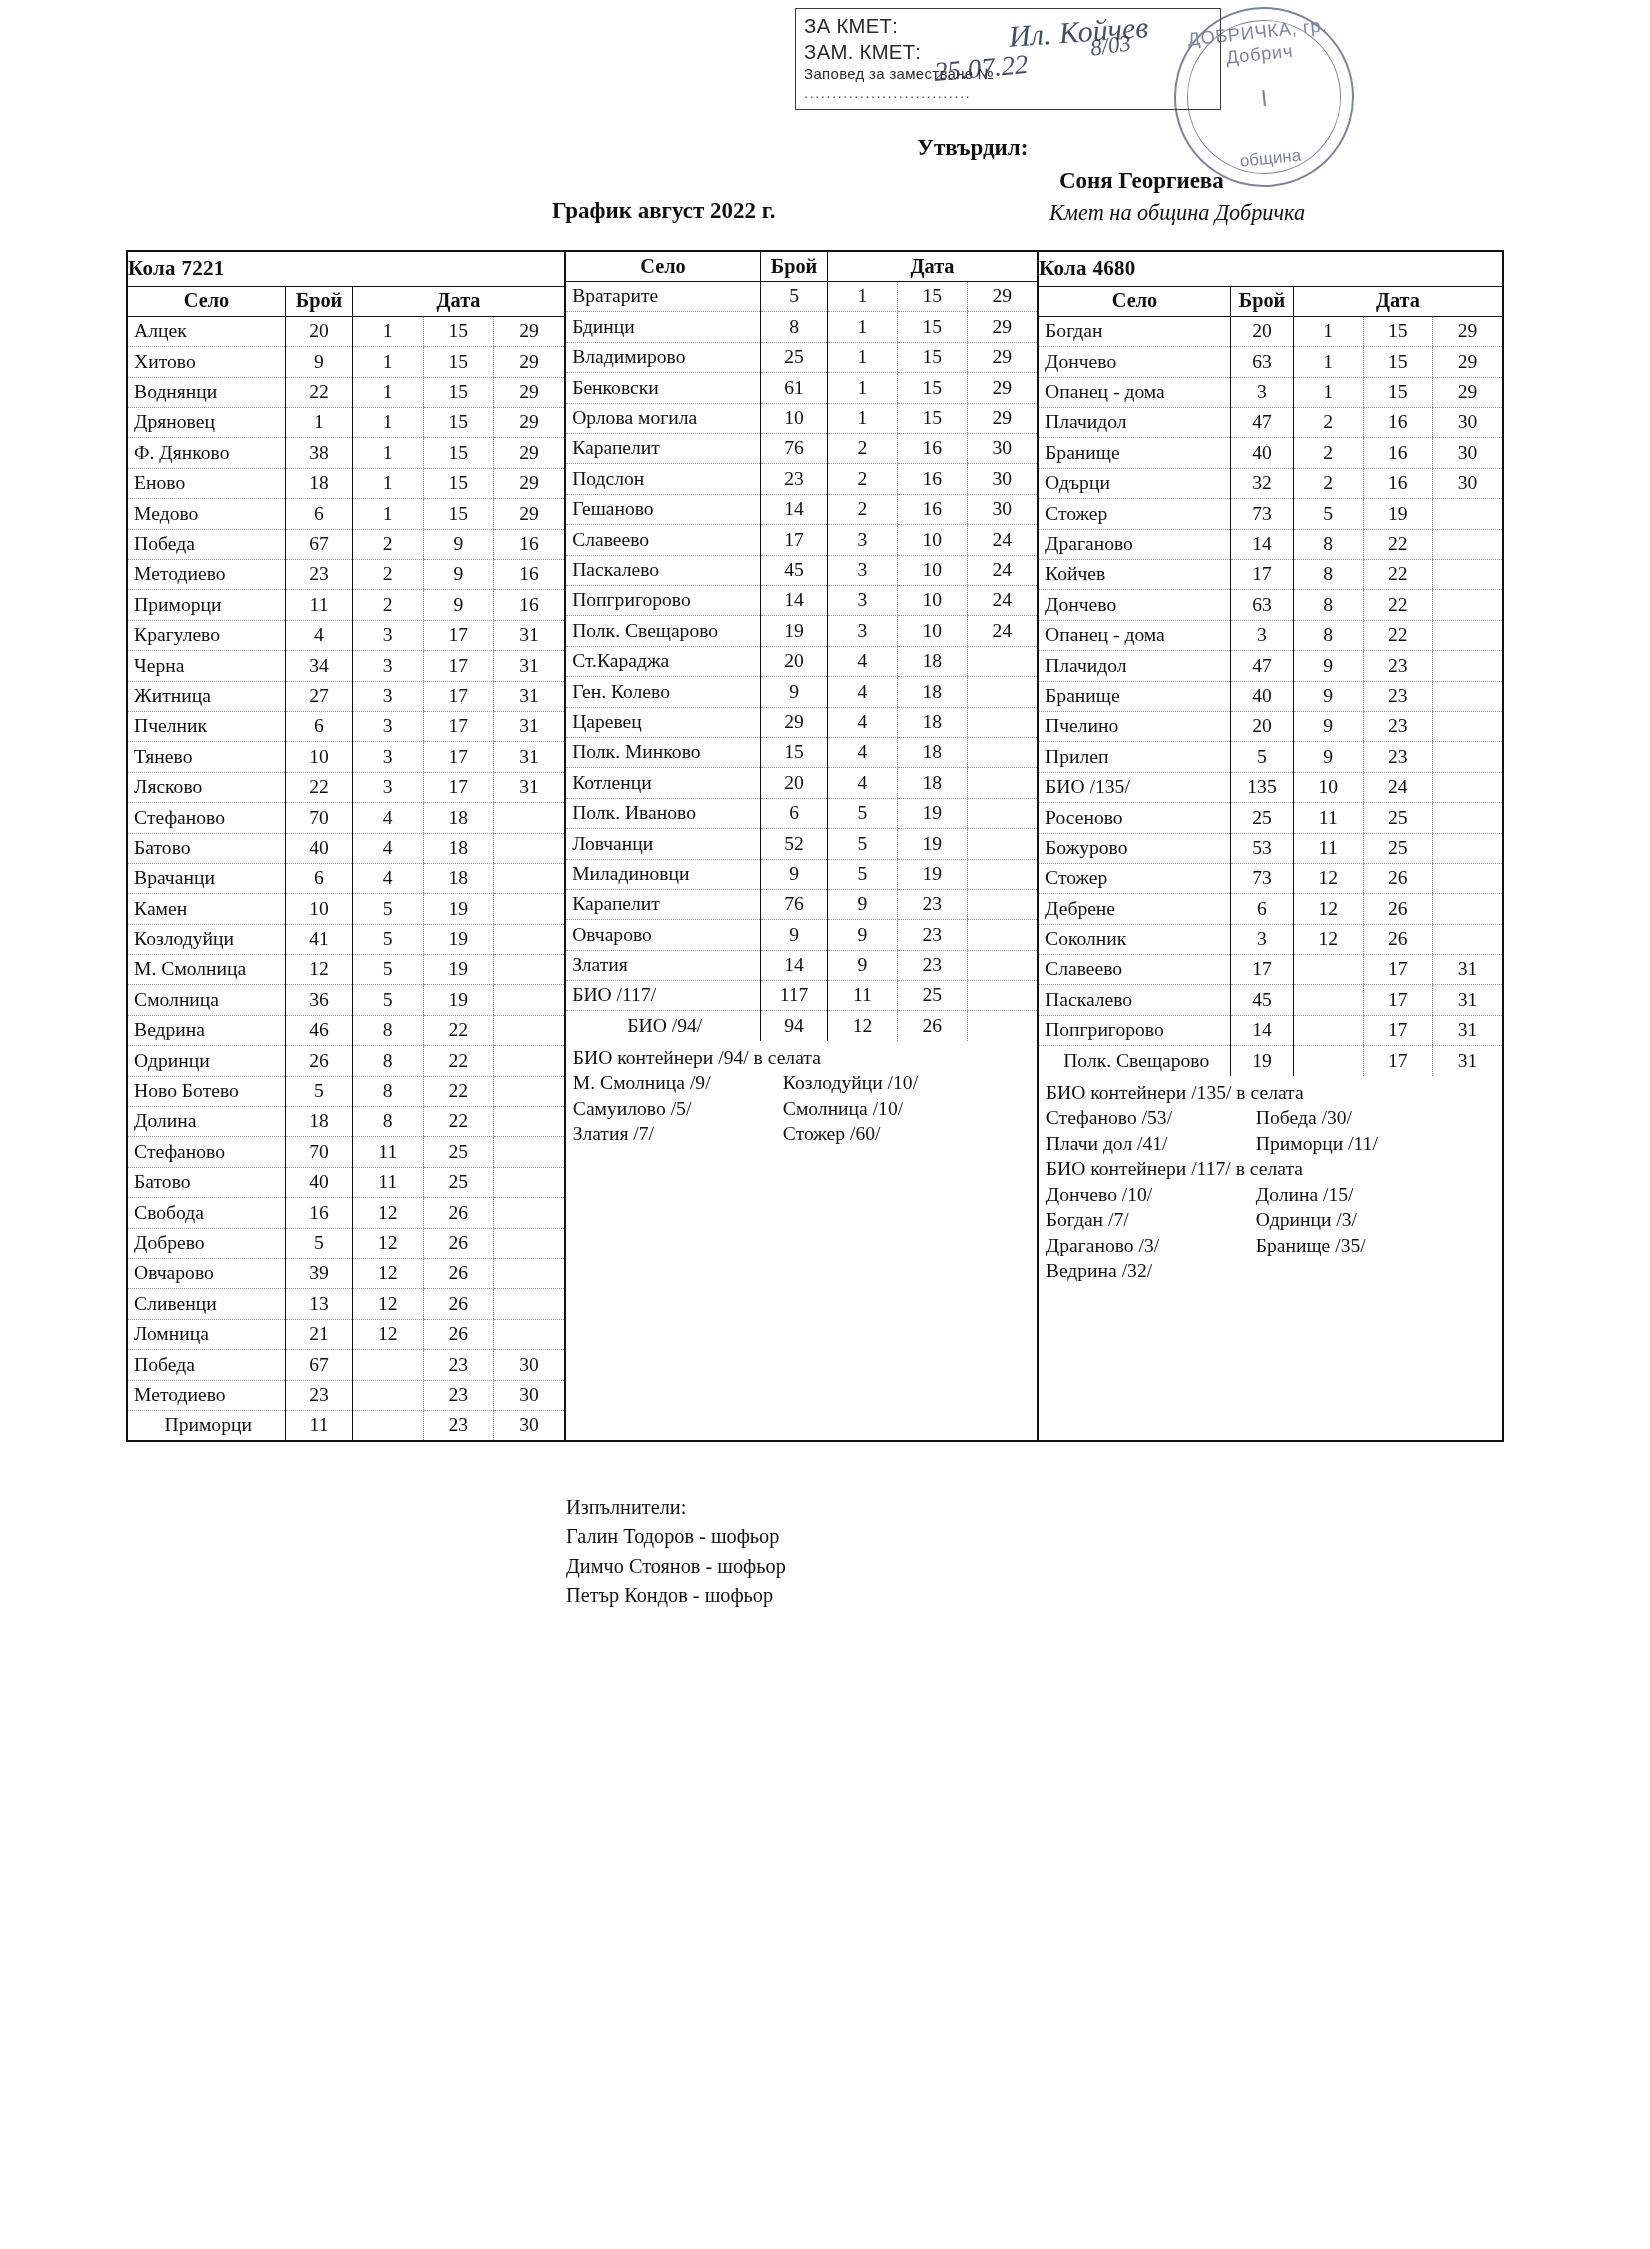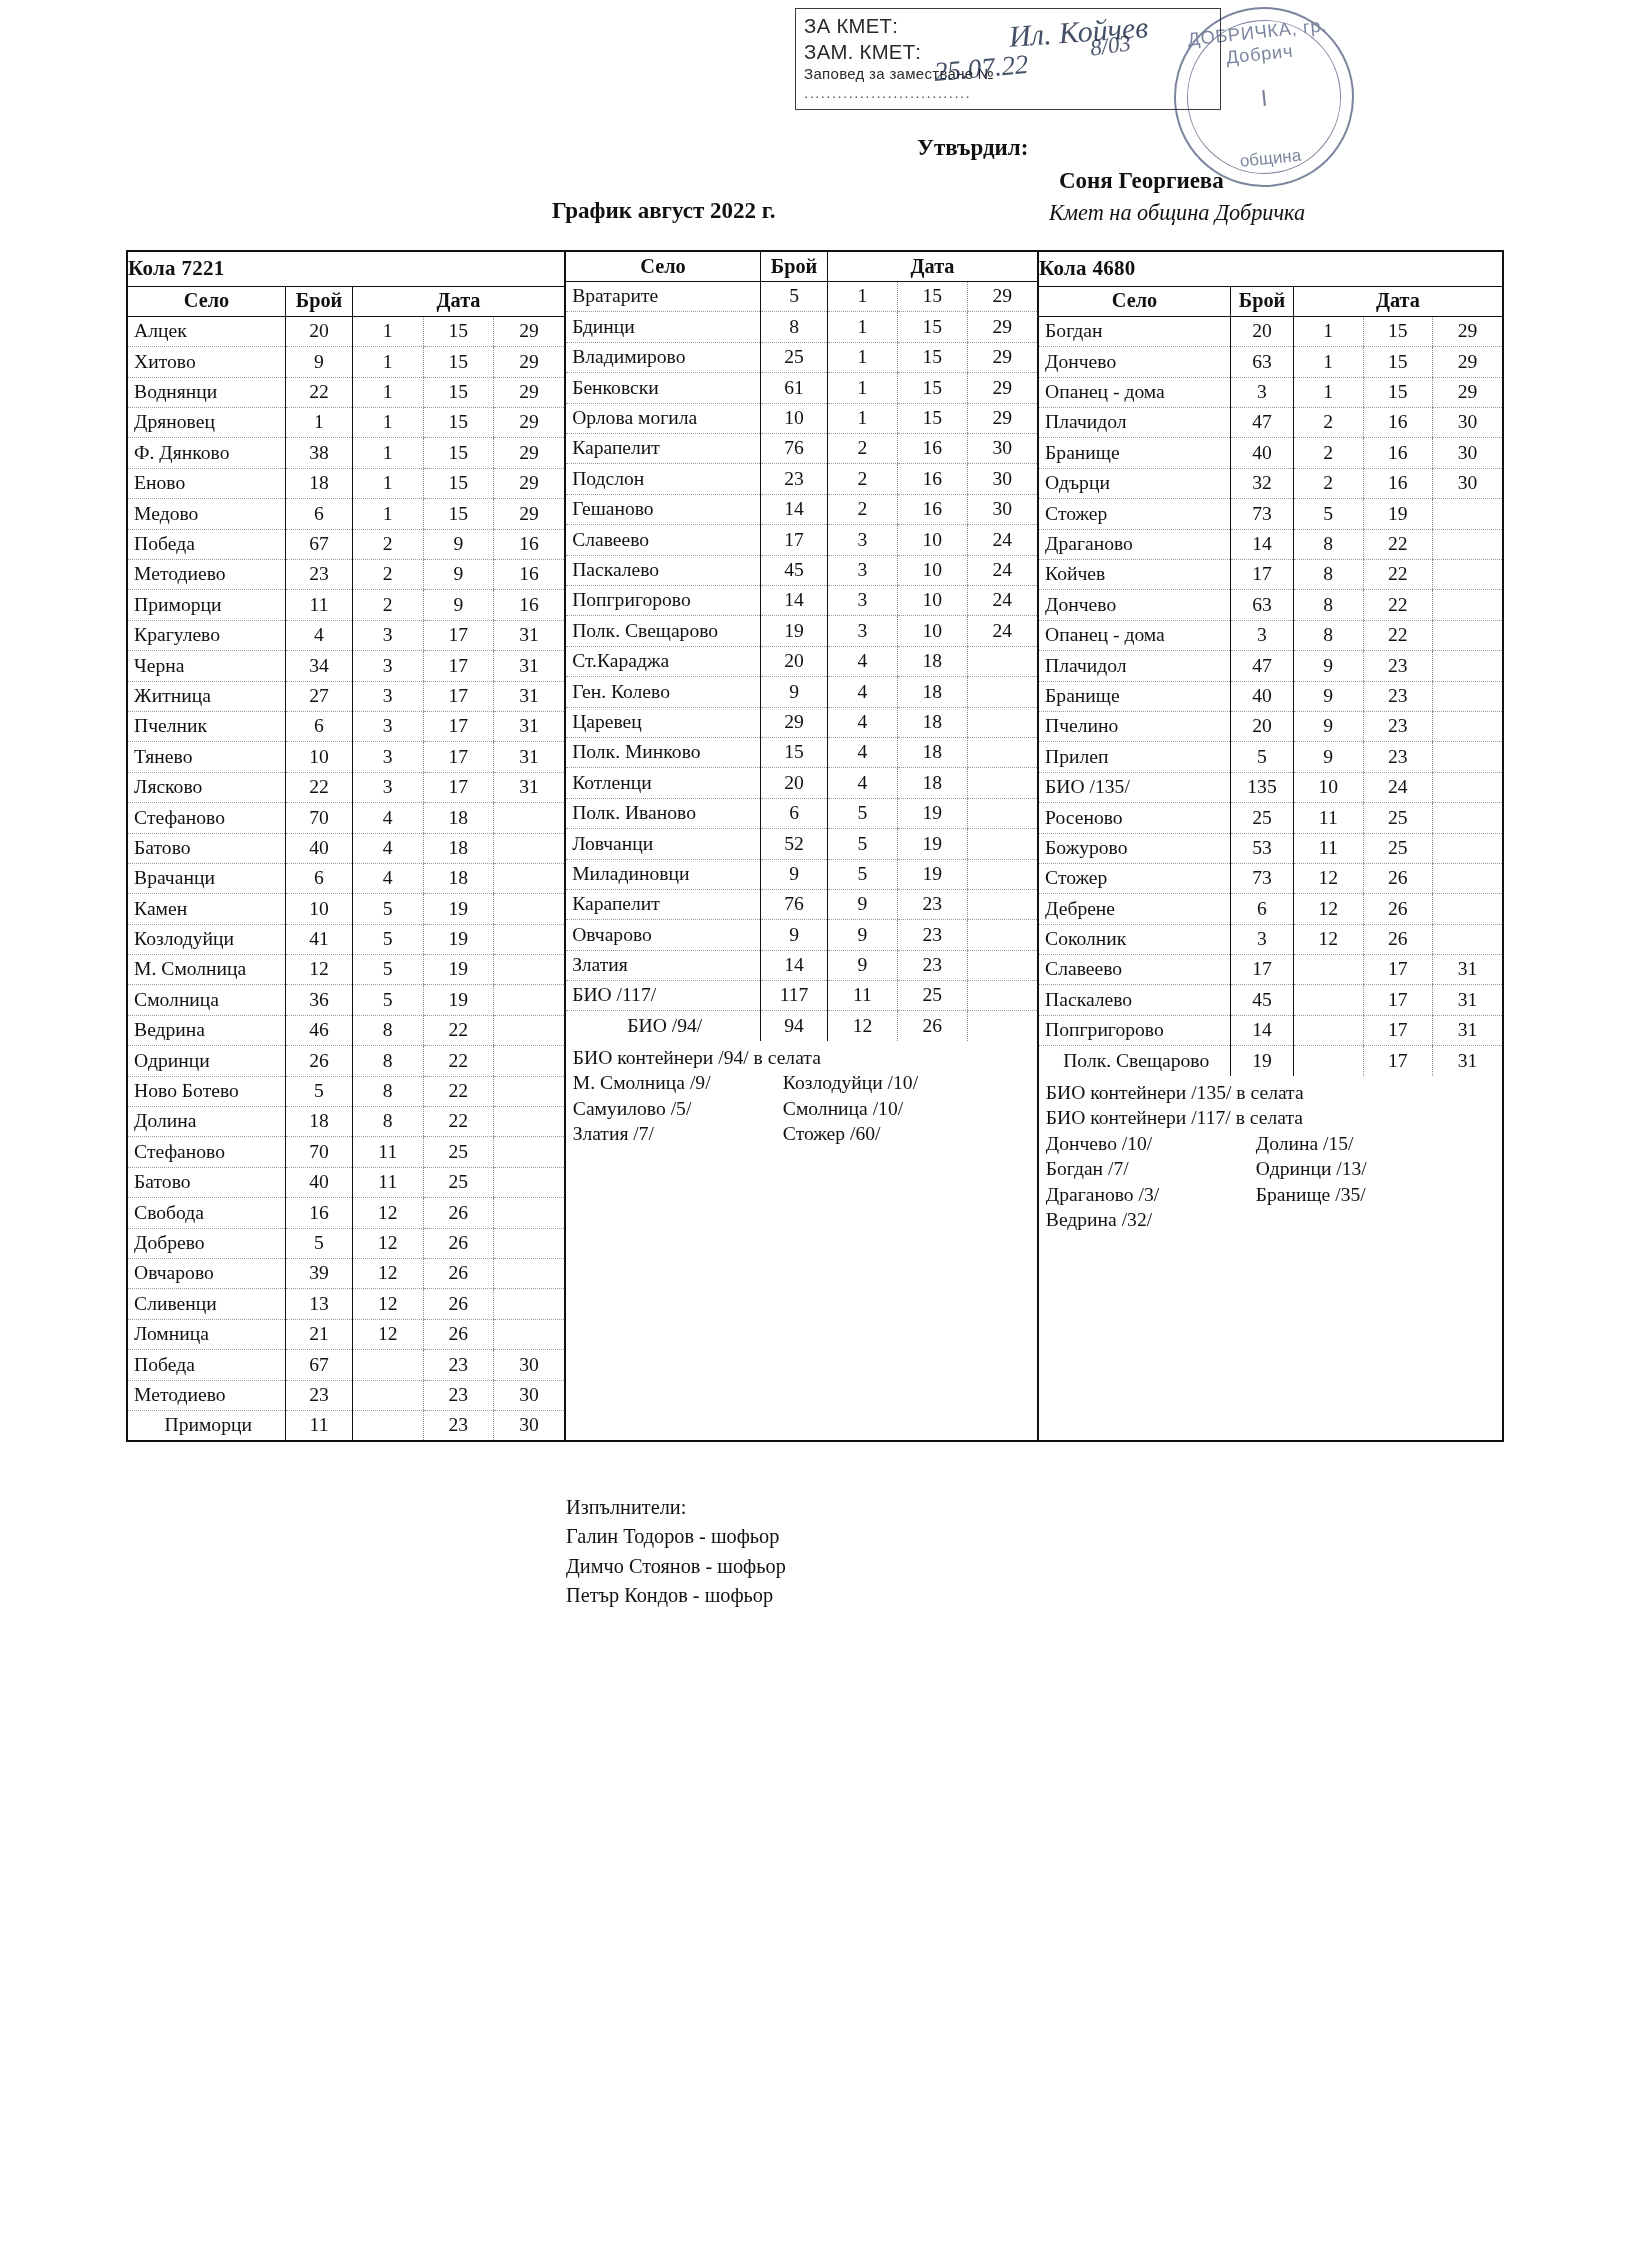--- a/index.html
+++ b/index.html
@@ -913,29 +913,39 @@
             <td class="c-name">Полк. Свещарово</td>
             <td class="c-num">19</td>
             <td class="c-d1" style="width: 49px;"></td>
             <td class="c-d2" style="width: 54px;">17</td>
             <td class="c-d3" style="width: 54px;">31</td>
           </tr>
         </tbody>
     </table>
     <div class="notes">
       <div class="nline">БИО контейнери /135/ в селата</div>
+      <div id="notes-r1">
+          <div class="nrow">
+            <div class="a">Стефаново /53/</div>
+            <div class="b">Победа /30/</div>
+          </div>
+          <div class="nrow">
+            <div class="a">Плачи дол /41/</div>
+            <div class="b">Приморци /11/</div>
+          </div>
+        </div>
       <div class="nline">БИО контейнери /117/ в селата</div>
       <div id="notes-r2">
           <div class="nrow">
             <div class="a">Дончево /10/</div>
             <div class="b">Долина /15/</div>
           </div>
           <div class="nrow">
             <div class="a">Богдан /7/</div>
-            <div class="b">Одринци /13/</div>
+            <div class="b">Одринци /3/</div>
           </div>
           <div class="nrow">
             <div class="a">Драганово /3/</div>
             <div class="b">Бранище /35/</div>
           </div>
           <div class="nrow">
             <div class="a">Ведрина /32/</div>
             <div class="b"></div>
           </div>
         </div>

